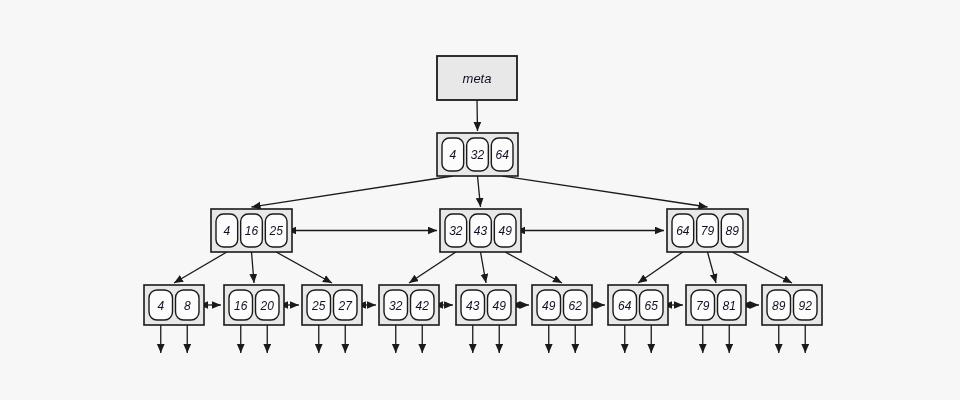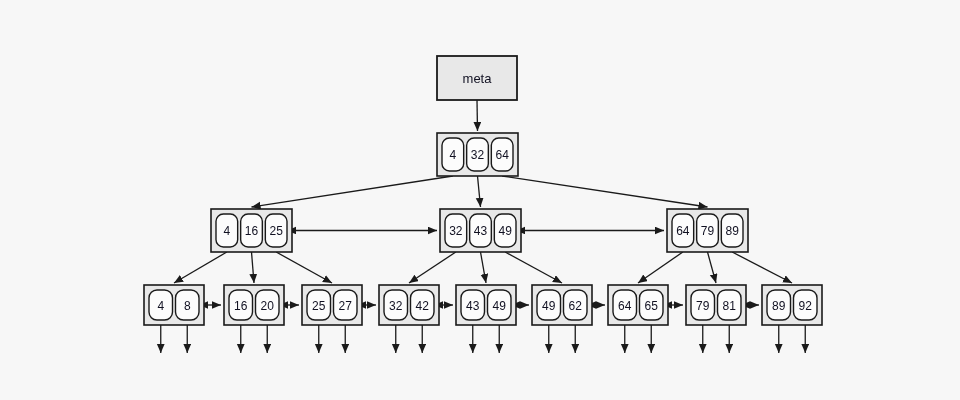--- a/index.html
+++ b/index.html
@@ -10,20 +10,21 @@
     width: 960px;
     height: 400px;
     background: #f7f7f7;
     font-family: "Liberation Sans", sans-serif;
     overflow: hidden;
   }
   #diagram-root {
     position: relative;
     width: 960px;
     height: 400px;
+    font-style: italic;
   }
   svg#tree-svg {
     display: block;
     width: 960px;
     height: 400px;
     background: #f7f7f7;
   }
   .node-box {
     fill: #e8e8e8;
     stroke: #1a1a1a;

